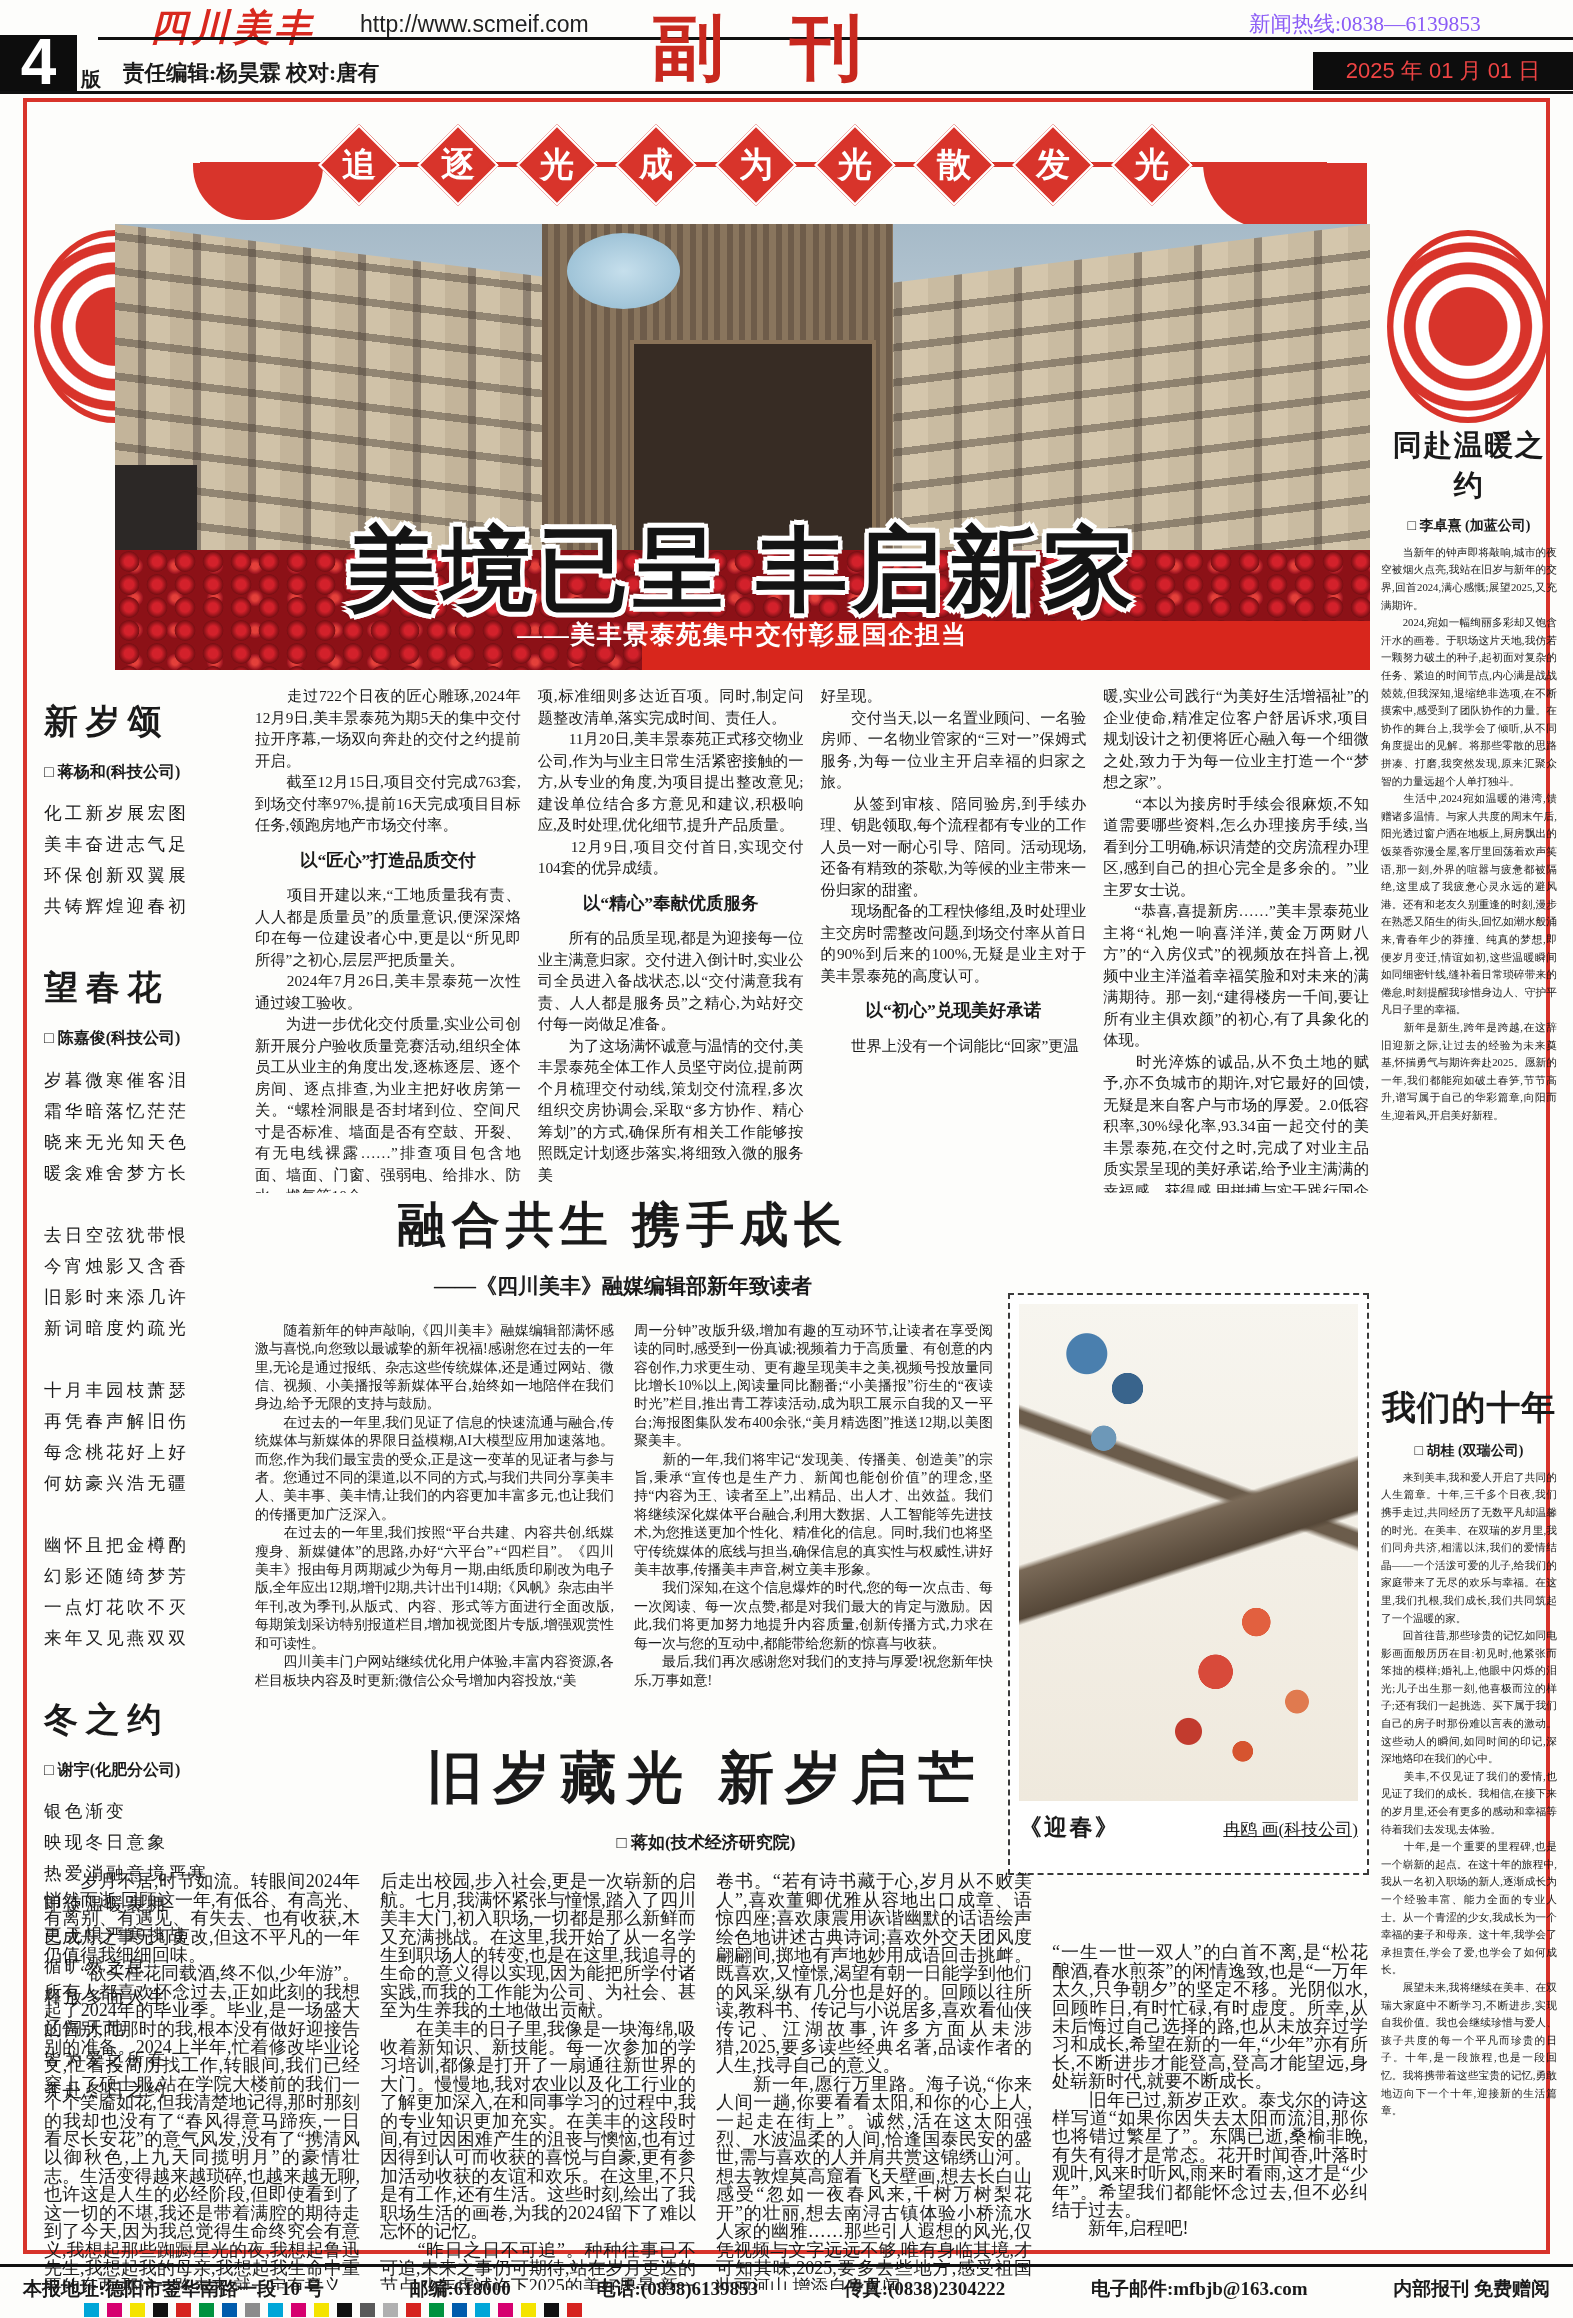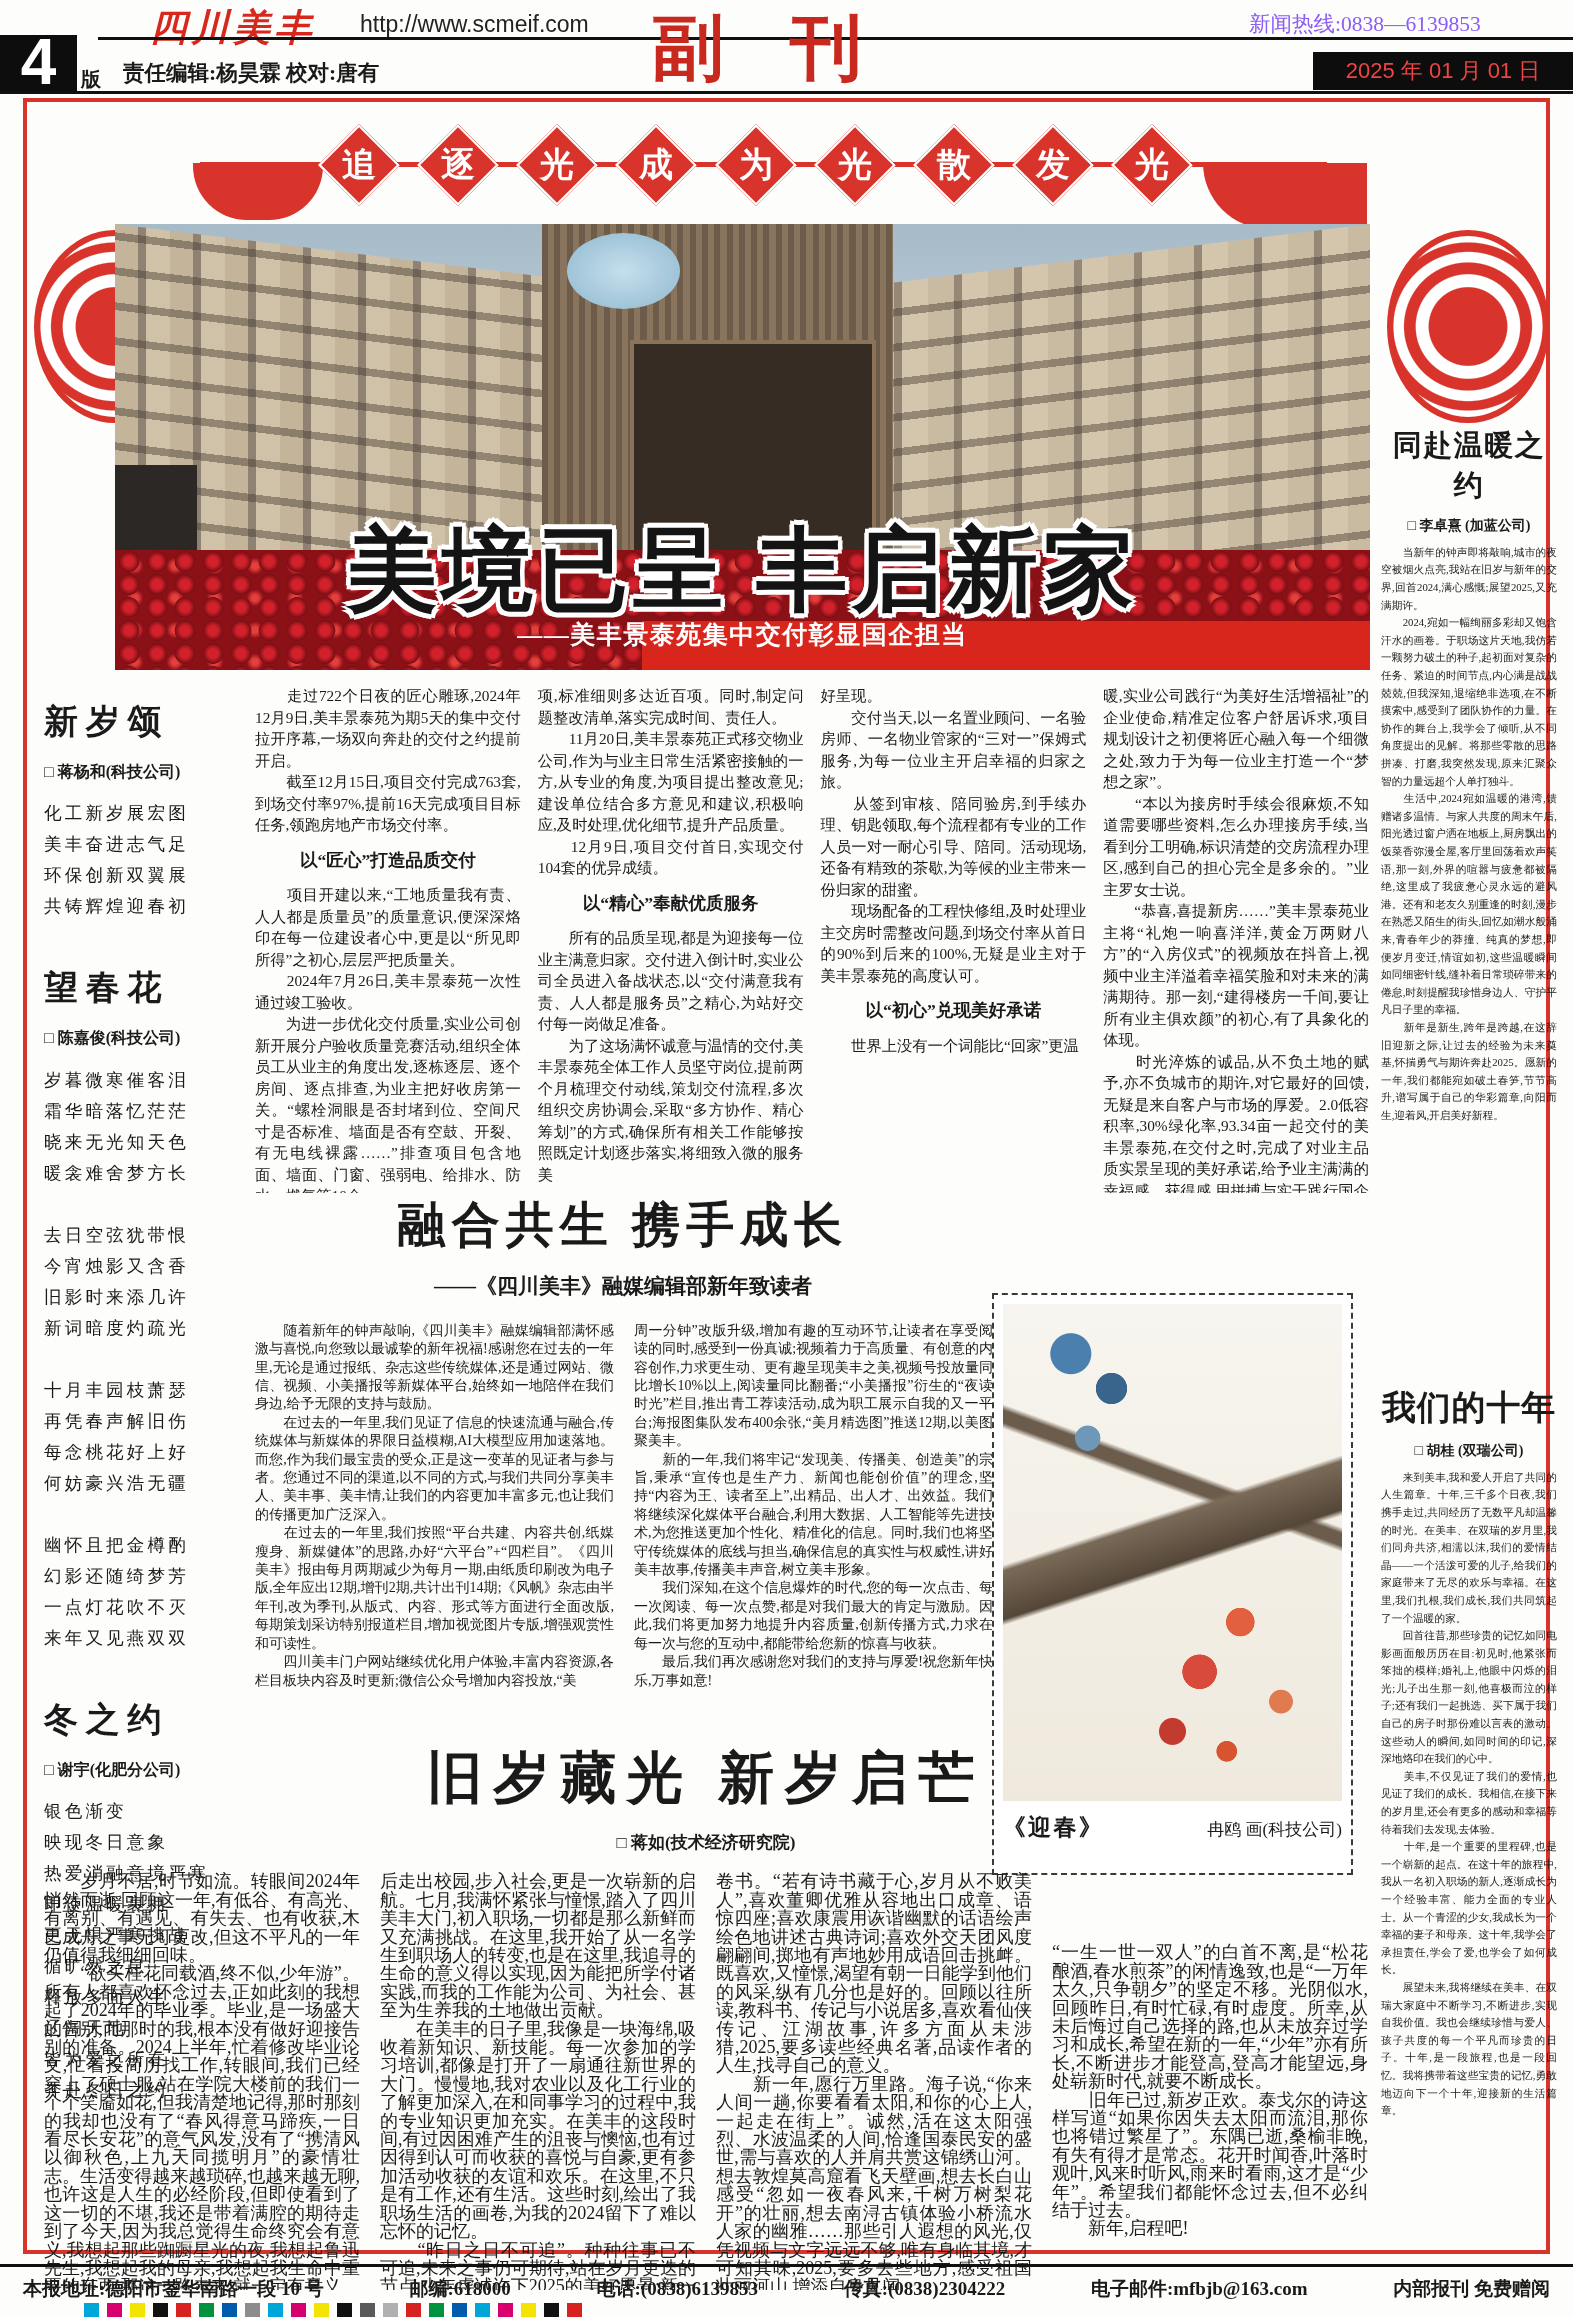--- a/index.html
+++ b/index.html
@@ -63,37 +63,37 @@
   .leadcols{left:255px;top:685px;width:1114px;height:508px;display:flex;gap:17px;overflow:hidden;}
   .leadcols .col{flex:1;}
   .leadcols p{margin:0;font-size:15.3px;line-height:21.5px;text-align:justify;}
   .leadcols h4{margin:12.3px 0;font-size:17.6px;font-weight:bold;text-align:center;}
   
   .letter{left:255px;top:1193px;width:1114px;height:545px;}
   .letter .ltitle{width:736px;text-align:center;font-size:48px;font-weight:bold;letter-spacing:6.1px;margin:0;}
   .letter .lsub{width:736px;text-align:center;font-size:21px;font-weight:bold;margin-top:15.3px;}
   .letter .lbody{margin-top:21.5px;width:738px;height:437px;display:flex;gap:20px;overflow:hidden;}
   .letter .lbody div{flex:1;font-size:14px;line-height:18.4px;text-align:justify;white-space:pre-line;}
-  .painting{position:absolute;right:16px;top:100px;width:339px;height:560px;border:2.3px dashed #3a3a3a;
+  .painting{position:absolute;right:0;top:100px;width:339px;height:560px;border:2.3px dashed #3a3a3a;
     padding:9.2px;background:#fff;}
   .art{height:497px;
     background:radial-gradient(circle at 20% 10%,#4a7fae 0 20px,transparent 21px),
       radial-gradient(circle at 32% 17%,#39648c 0 15.3px,transparent 16px),
       radial-gradient(circle at 25% 27%,#6d98b8 0 12.3px,transparent 13px),
       radial-gradient(circle at 58% 74%,#d84a3a 0 17px,transparent 17.6px),
       radial-gradient(circle at 70% 64%,#e2603f 0 14px,transparent 14.6px),
       radial-gradient(circle at 50% 86%,#c23b2e 0 13px,transparent 14px),
       radial-gradient(circle at 82% 80%,#e07a4f 0 11.5px,transparent 12.3px),
       radial-gradient(circle at 66% 90%,#d6542f 0 10px,transparent 10.7px),
       linear-gradient(162deg,transparent 43%,#7a6a58 44%,#554738 52%,transparent 53%),
       linear-gradient(20deg,transparent 60%,#6b5c4b 61%,#6b5c4b 63%,transparent 64%),
       linear-gradient(#f7f5ef,#efe9dd);}
   .capt{display:flex;justify-content:space-between;align-items:baseline;margin-top:10.7px;}
   .capt .cname{font-size:23px;font-weight:bold;letter-spacing:2.3px;}
-  .capt .ccredit{font-size:17px;}
+  .capt .ccredit{font-size:17px;text-decoration:underline;}
   
   .essay{left:44px;top:1741px;width:1324px;height:508px;}
   .essay .etitle{margin:0;width:100%;text-align:center;font-size:56px;font-weight:bold;letter-spacing:10.7px;}
   .essay .ebyline{width:100%;text-align:center;font-size:17px;font-weight:bold;margin-top:14px;}
   .essay .ebody{margin-top:18.4px;display:flex;gap:20px;height:418px;overflow:hidden;}
   .essay .ebody div{flex:1;font-size:18px;line-height:18.4px;text-align:justify;white-space:pre-line;}
   .essay .ebody .c4{padding-top:71px;}
   
   .sidebar{left:1381px;top:426px;width:176px;}
   .sidebar .st{text-align:center;font-weight:bold;margin:0;}

